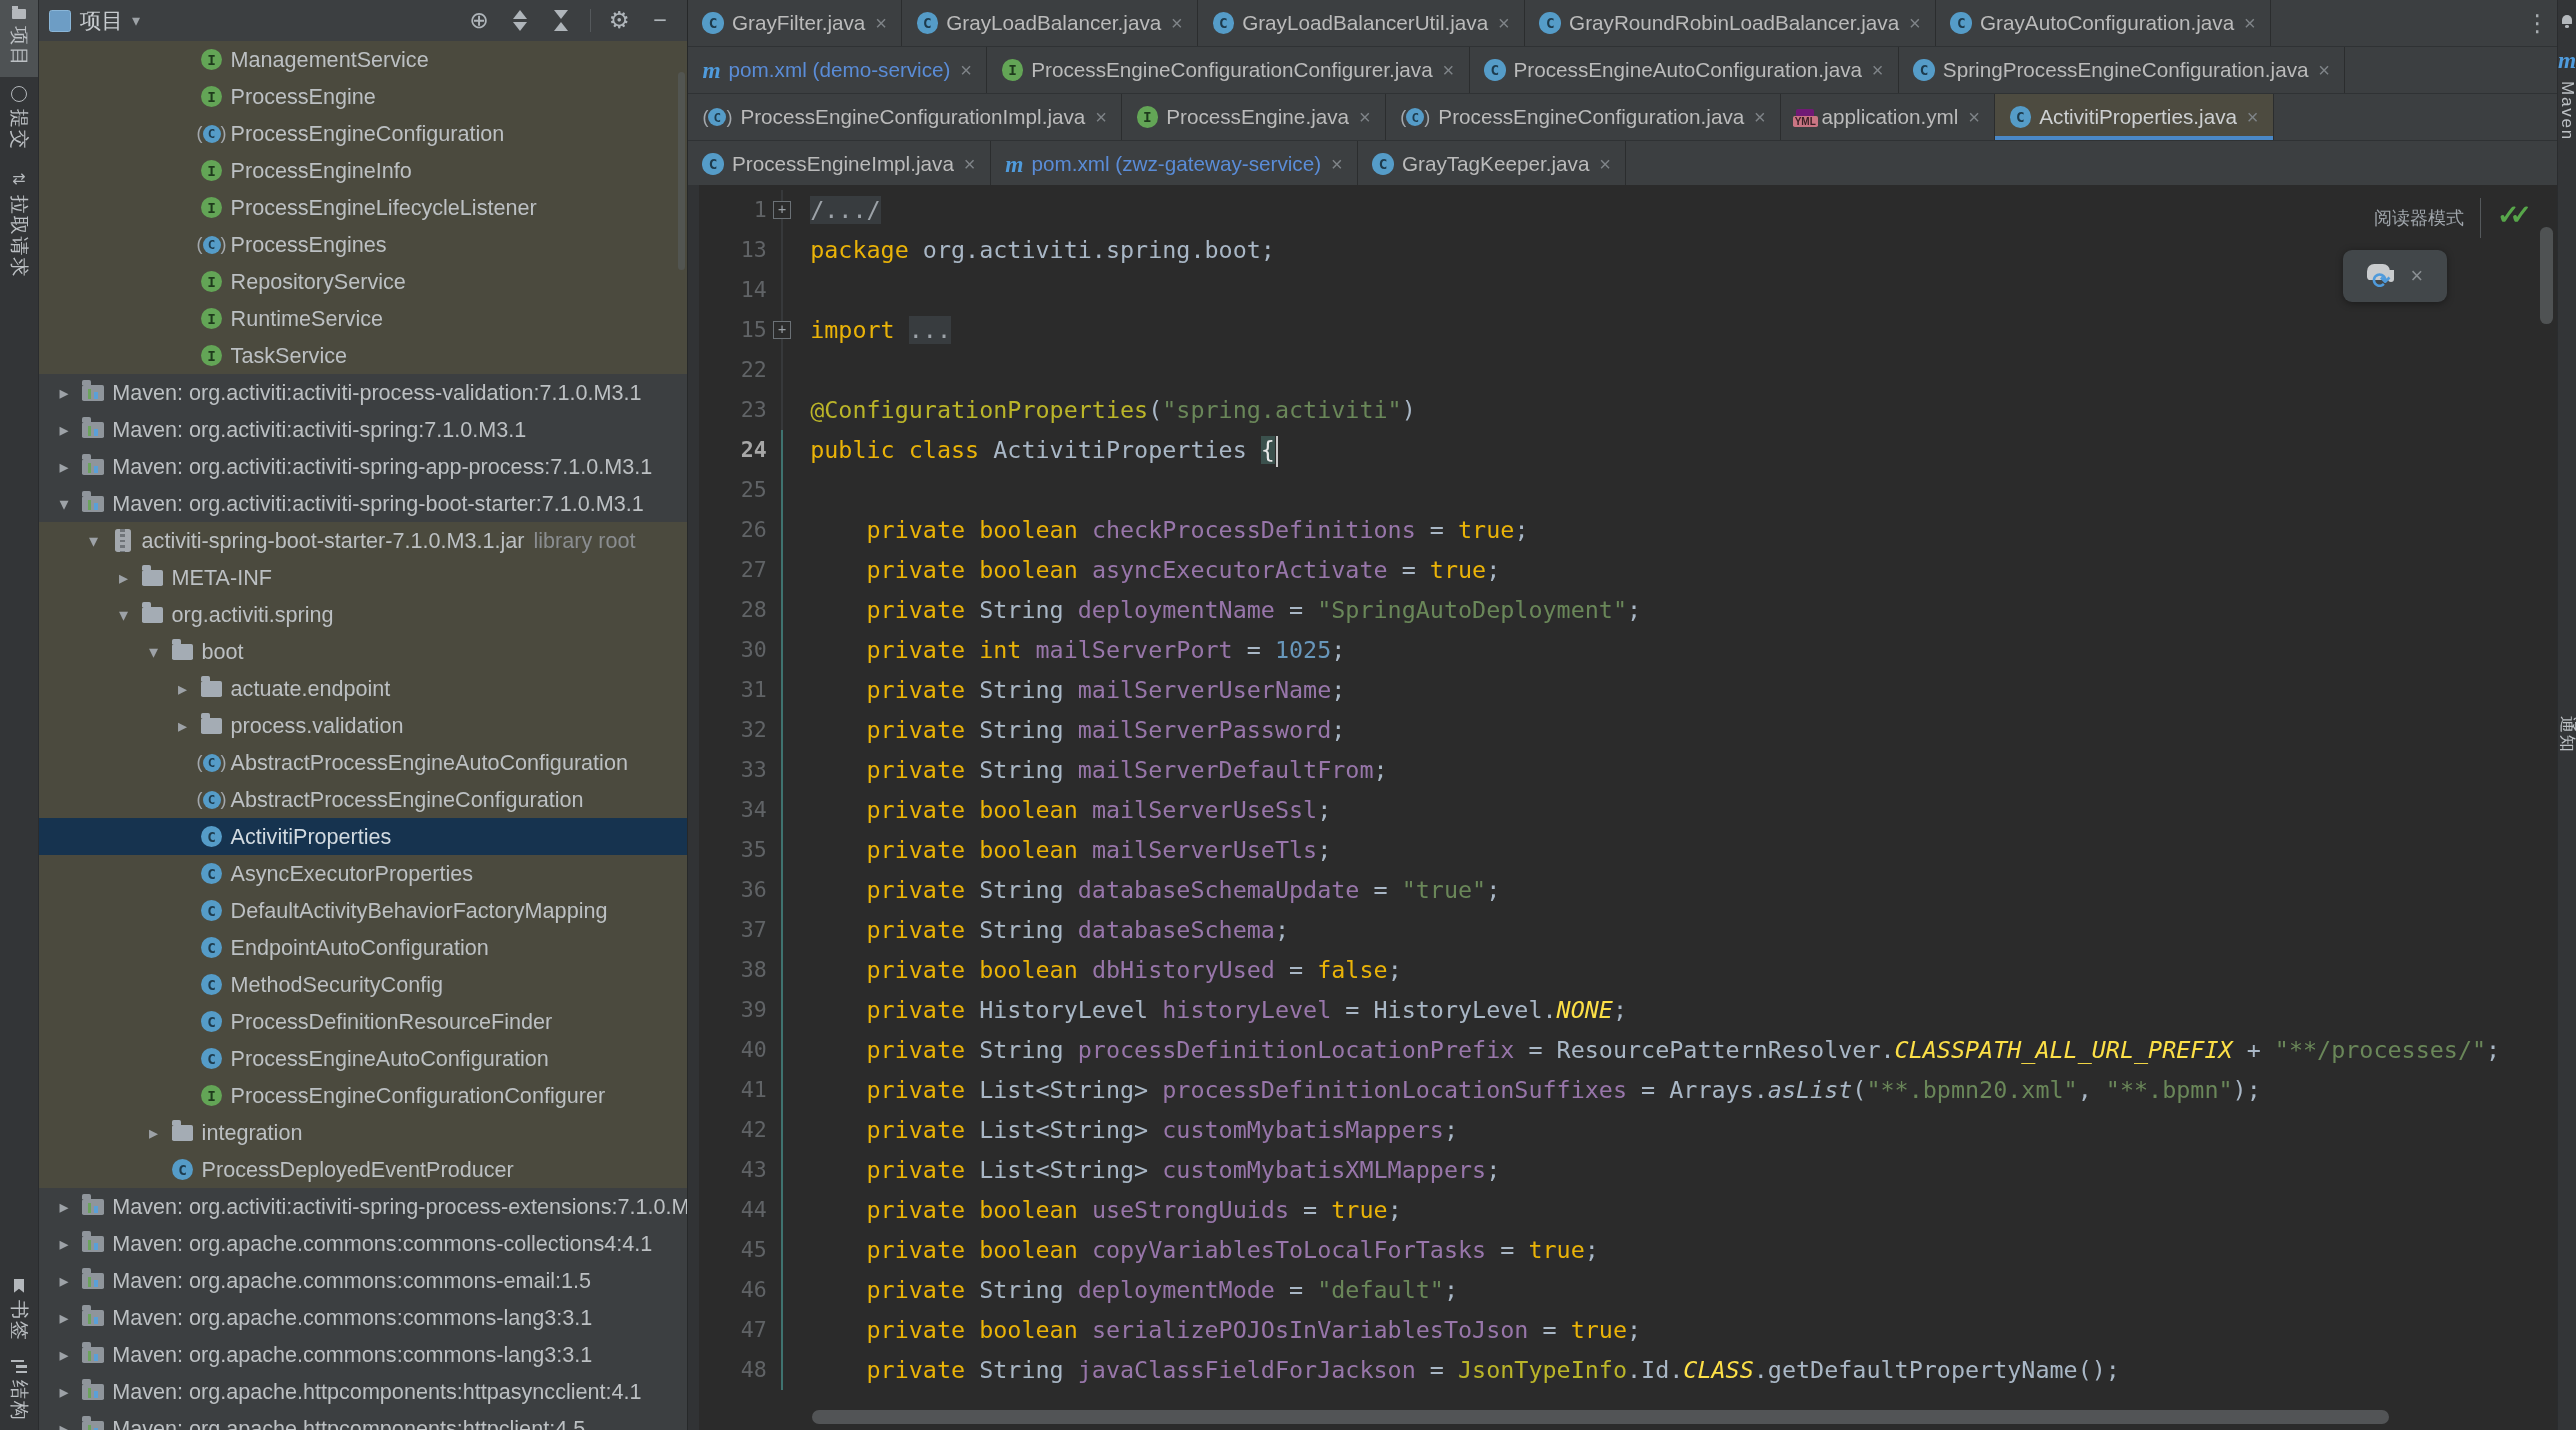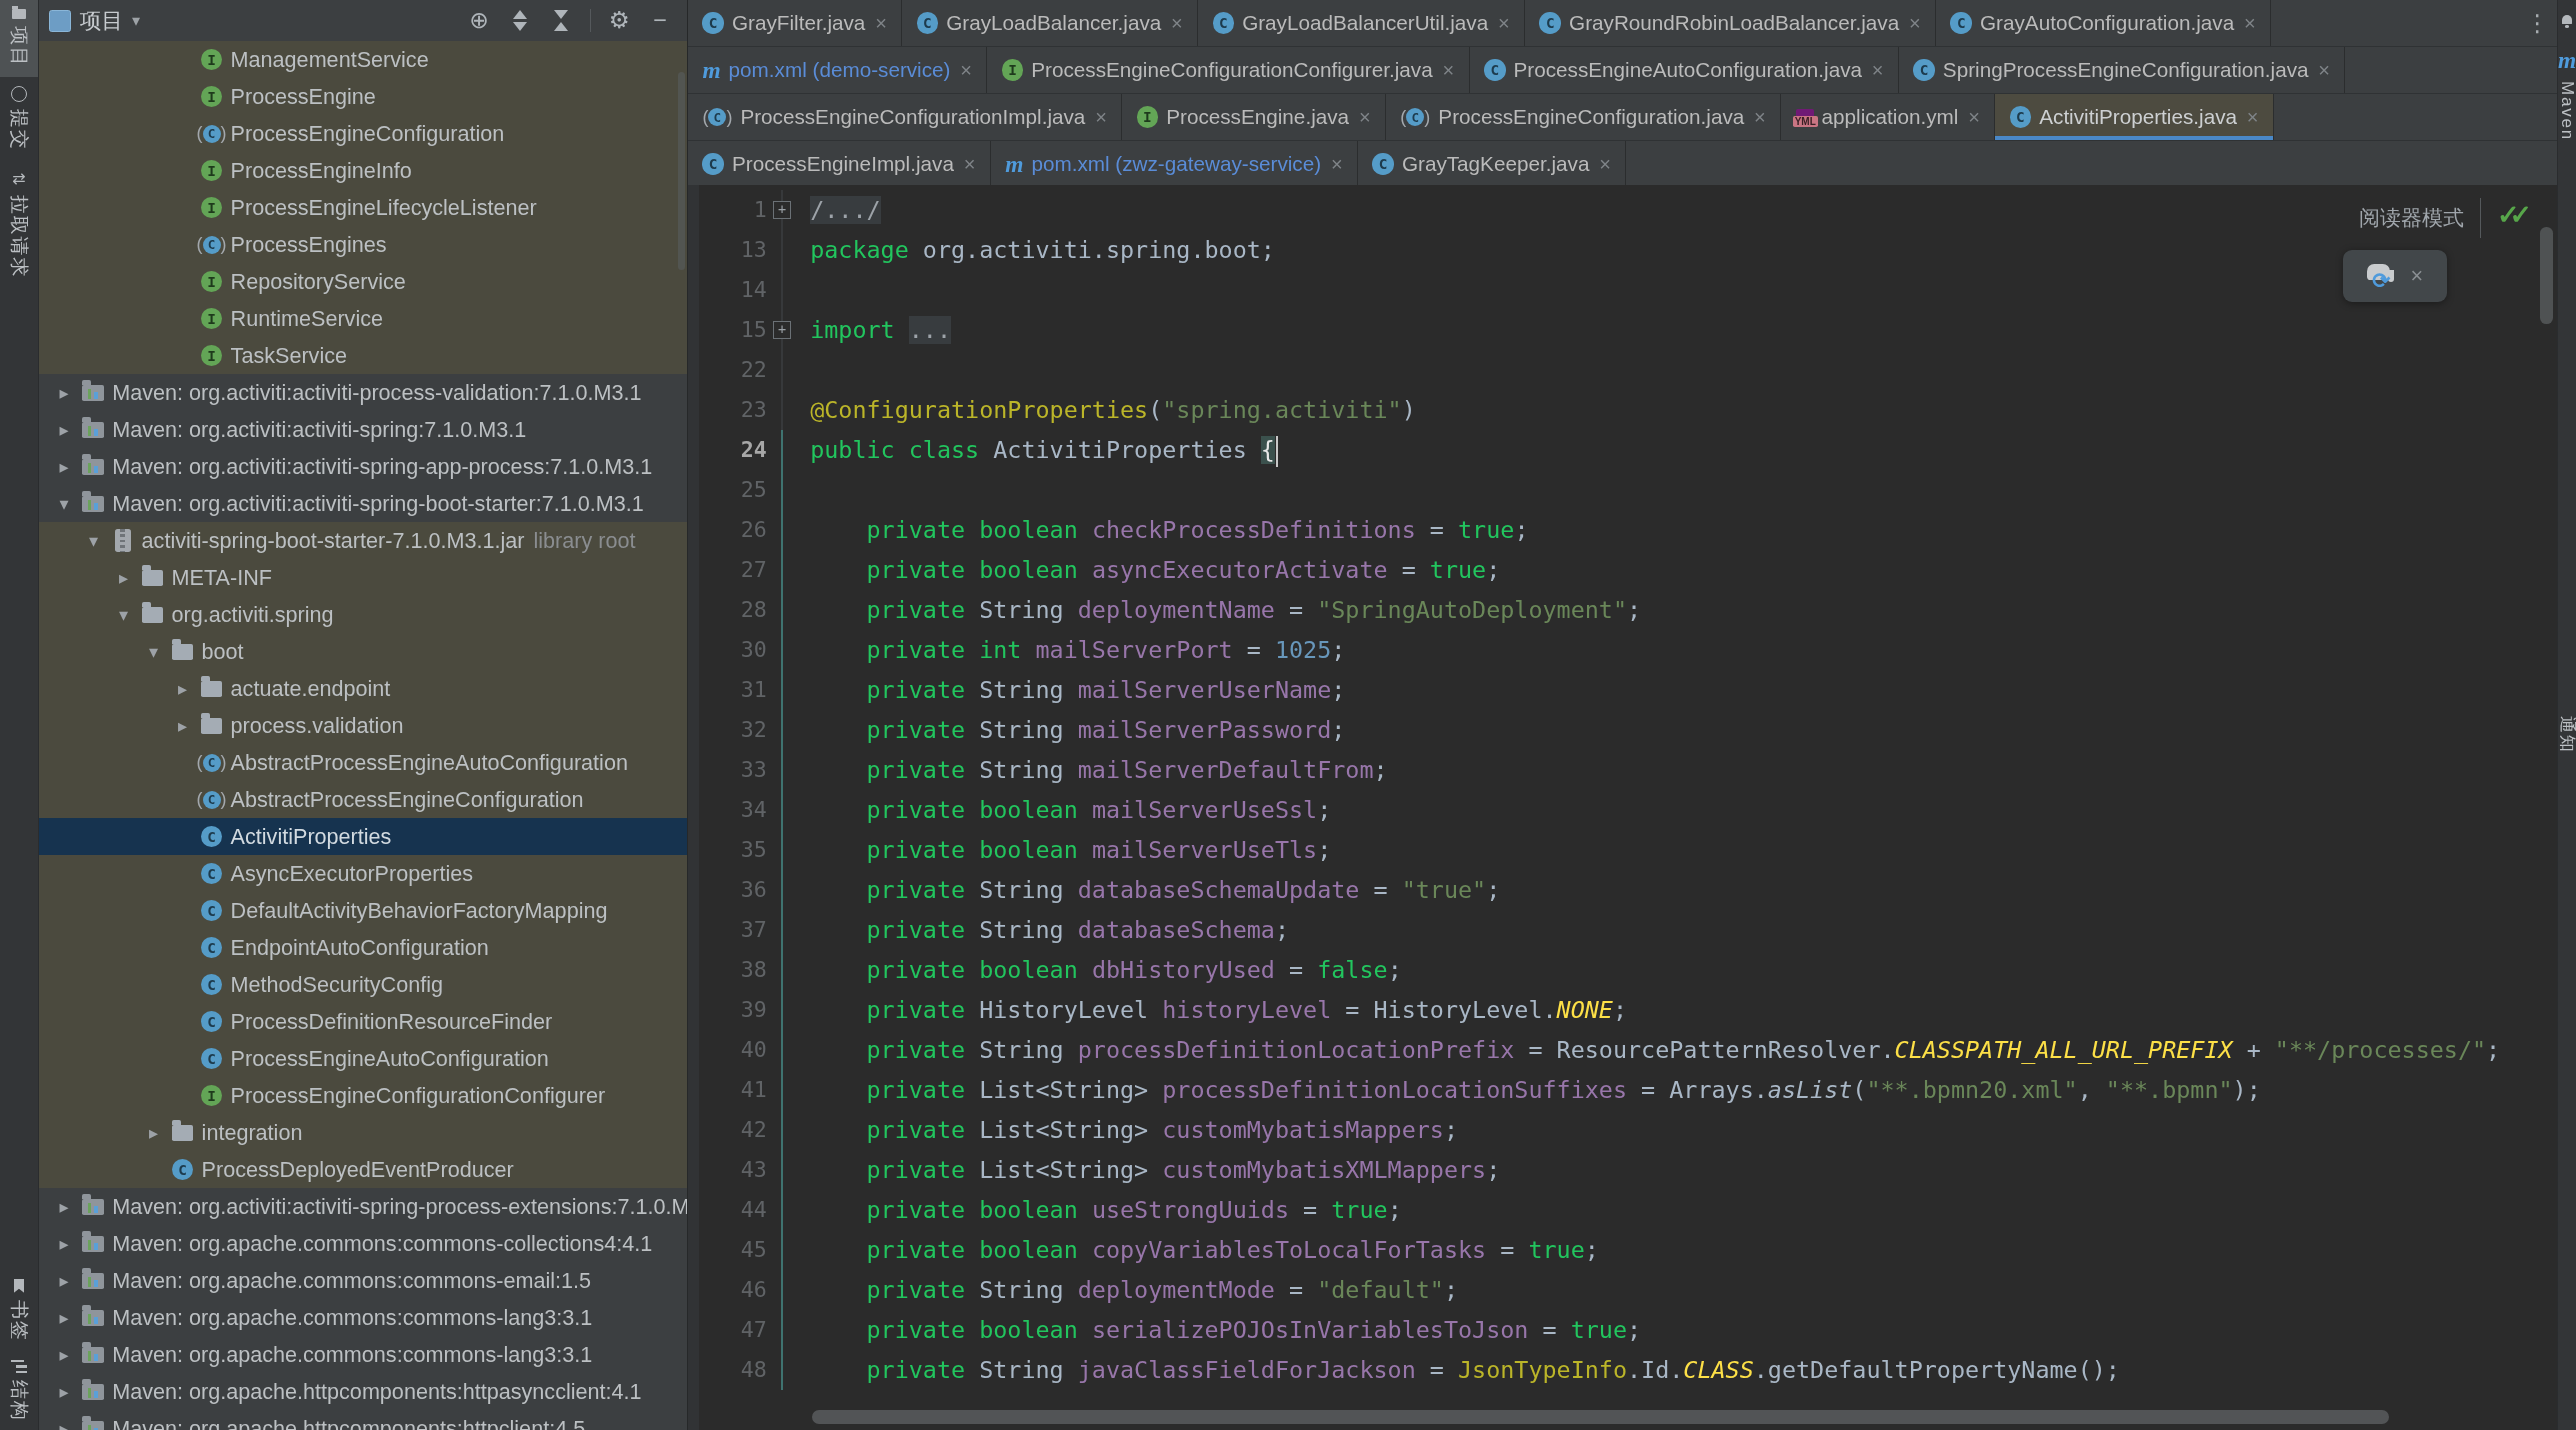--- a/index.html
+++ b/index.html
@@ -87,30 +87,30 @@
   #code-lines{position:absolute;top:5.4px;left:10.8px;right:0;}
   .code-line{display:flex;height:40px;line-height:40px;font-family:"DejaVu Sans Mono",monospace;
              font-size:23.4px;white-space:pre;cursor:text;}
   .ln{width:68px;flex:0 0 68px;text-align:right;padding-right:14.4px;color:#606366;font-size:21.6px;}
   .ln.cur{color:#a7a7a7;font-weight:bold;}
   .foldcol{width:27px;flex:0 0 27px;border-left:2.7px solid #37393b;position:relative;}
   .code-line.bar .foldcol{border-left-color:#3f7370;}
   .foldbox{position:absolute;left:-10px;top:10.8px;width:16px;height:16px;border:0.9px solid #6b7176;
            background:#2b2b2b;color:#9aa0a6;font-size:13.5px;line-height:14.4px;text-align:center;cursor:pointer;}
   .cseg{display:inline;}
-  .tk-k{color:#22c55e;} .tk-p{color:#a9b7c6;} .tk-f{color:#9876aa;} .tk-s{color:#6a8759;}
+  .tk-k{color:#eab308;} .tk-p{color:#a9b7c6;} .tk-f{color:#9876aa;} .tk-s{color:#6a8759;}
   .tk-n{color:#6897bb;} .tk-a{color:#bbb529;} .tk-y{color:#bbb529;}
   .tk-c{color:#fde047;font-style:italic;} .tk-m{color:#a9b7c6;font-style:italic;}
   .tk-fold{color:#9da3a9;background:#383c3f;}
   .tk-brace{color:#e8e8e8;background:#3b514d;}
   .caret{display:inline-block;width:1.8px;height:31px;background:#c8c8c8;vertical-align:middle;margin-left:0.9px;}
 
   
   #reader-chip{position:absolute;top:12.6px;right:20px;display:flex;align-items:center;gap:16px;z-index:5;}
-  #reader-label{color:#9fa5ab;font-size:21px;cursor:pointer;}
+  #reader-label{color:#9fa5ab;font-size:18px;cursor:pointer;}
   #reader-sep{width:0.9px;height:40px;background:#55595c;}
   .dblcheck{position:relative;width:41px;height:31px;cursor:pointer;}
   .dblcheck span{position:absolute;color:#57a64a;font-size:27px;font-weight:bold;top:-3.6px;}
   .dblcheck span:first-child{left:0;} .dblcheck span:last-child{left:12.6px;}
 
   
   #reload-widget{position:absolute;top:65px;right:111px;width:104px;height:52px;background:#42474a;
                  border-radius:9px;display:flex;align-items:center;justify-content:center;gap:12.6px;
                  box-shadow:0 1.8px 7.2px rgba(0,0,0,.35);z-index:6;}
   .elephant{position:relative;width:31px;height:23.4px;cursor:pointer;}

